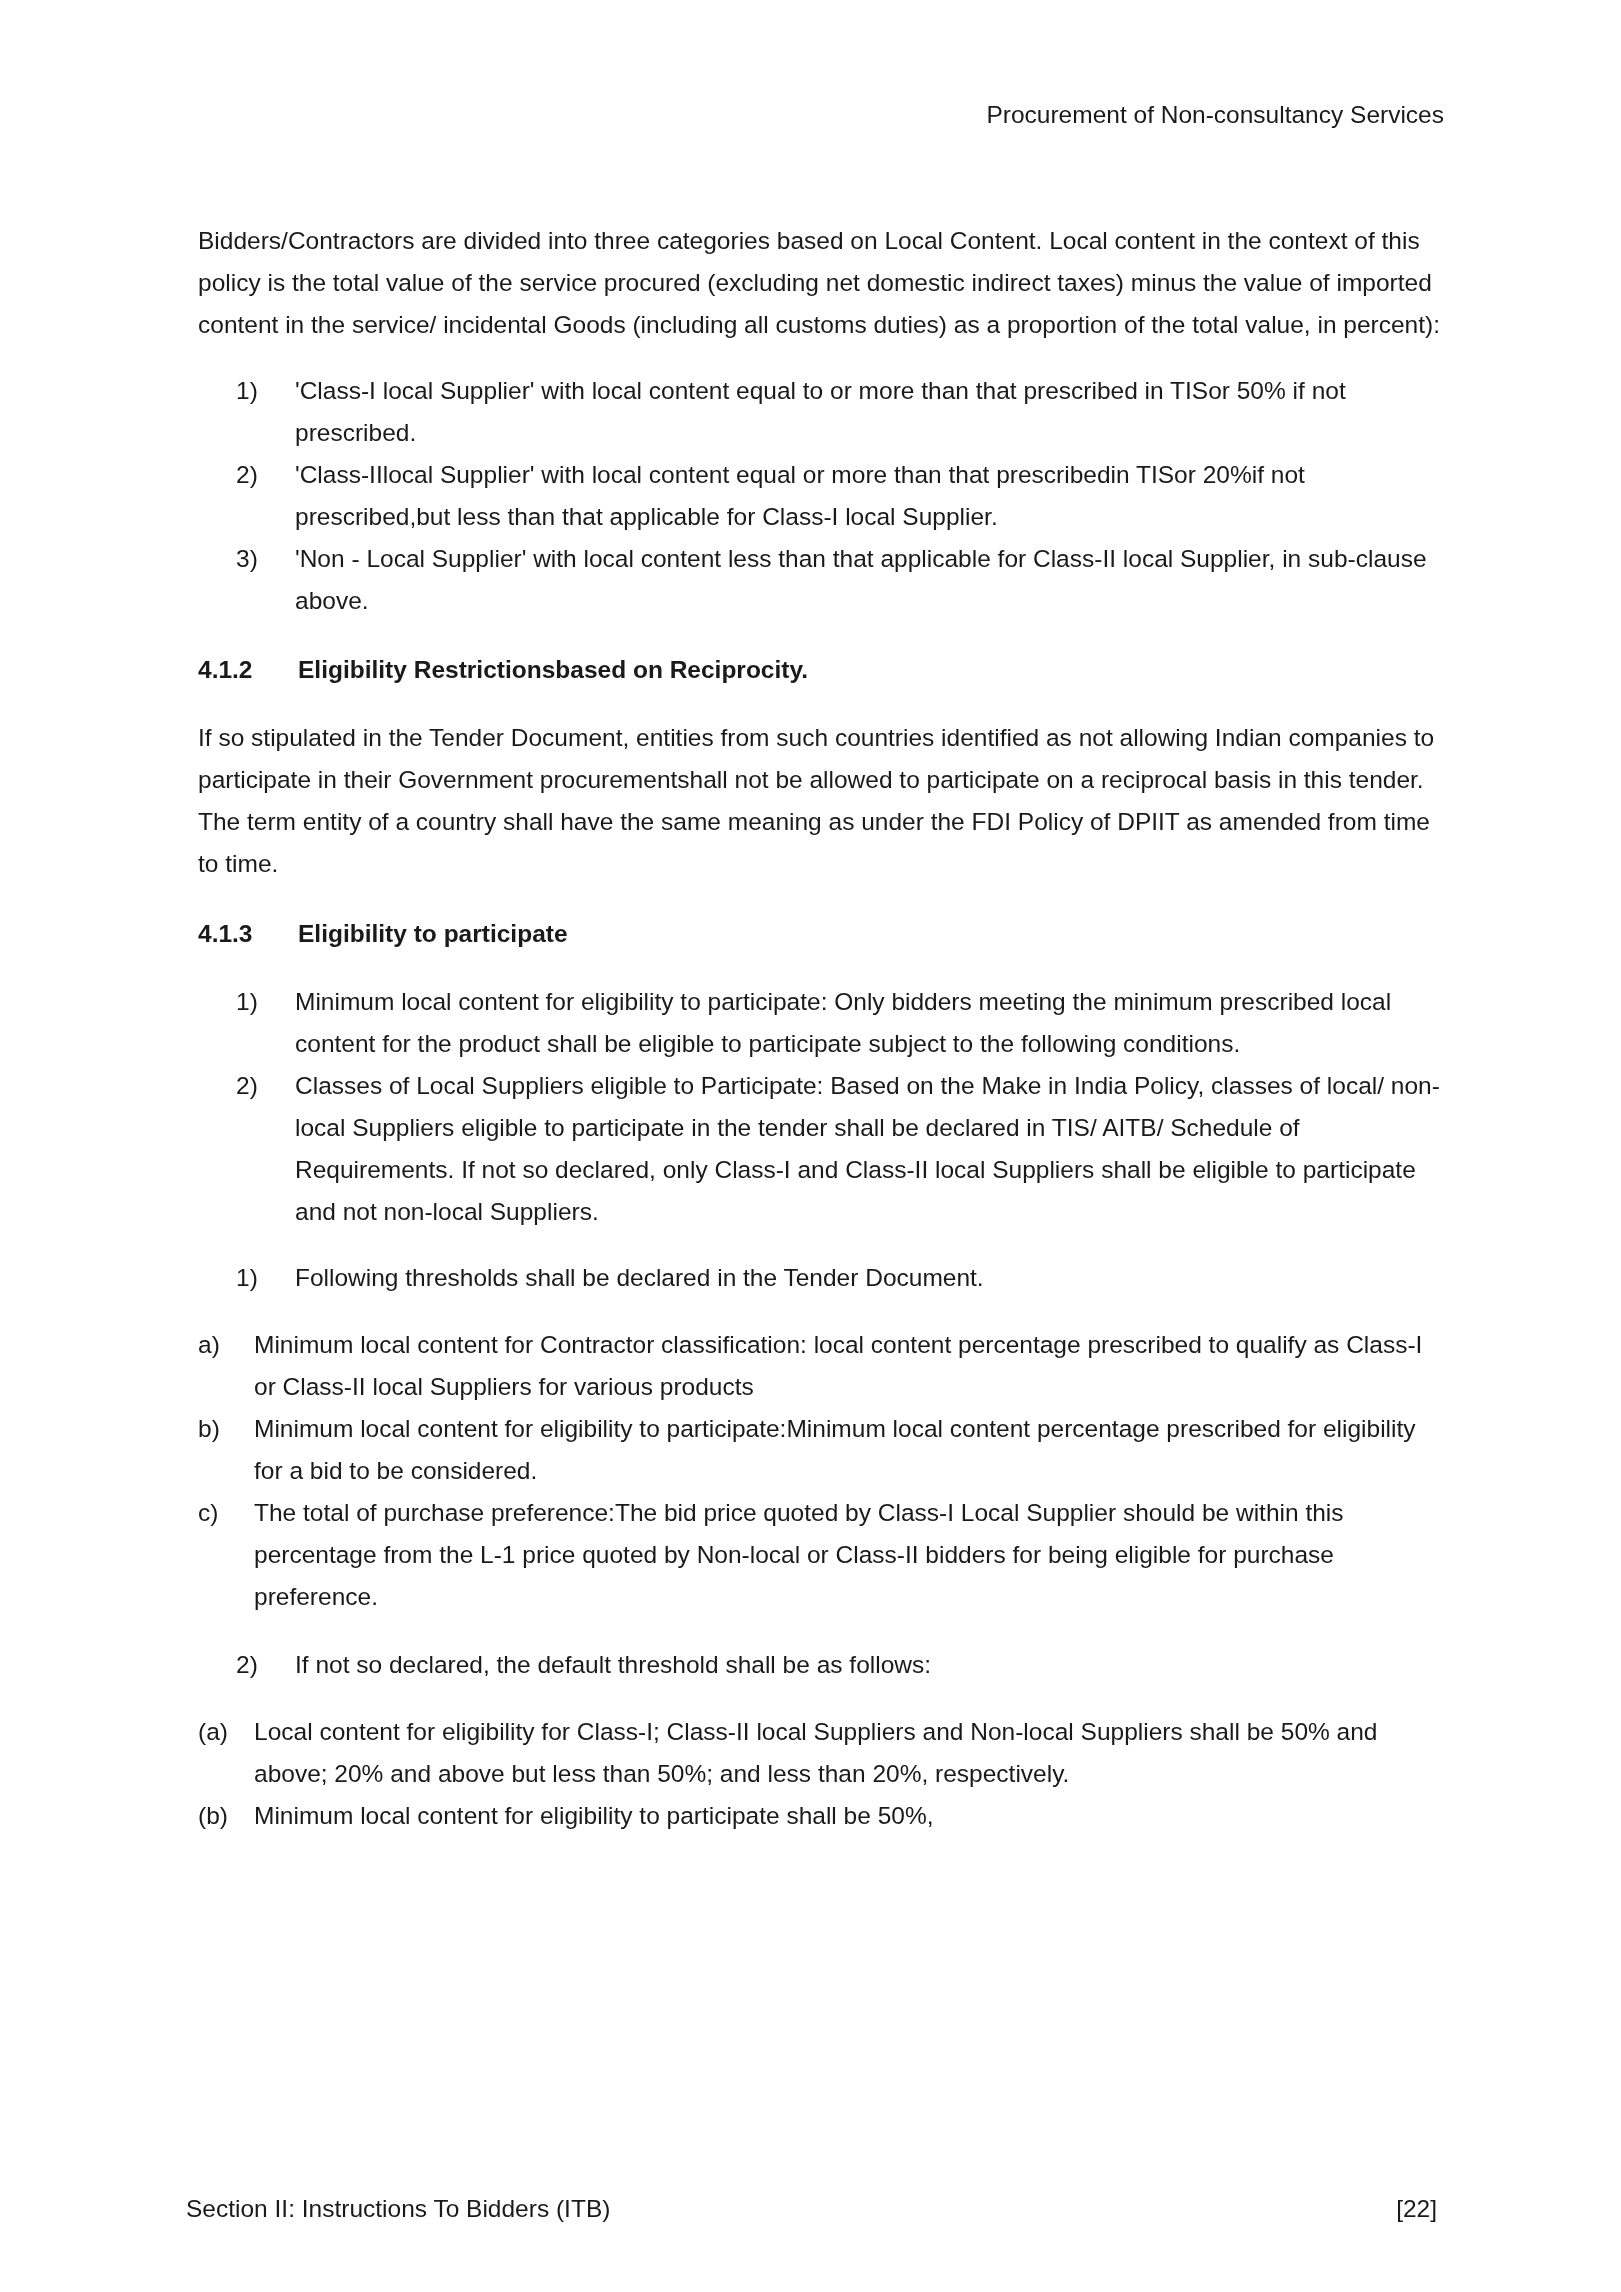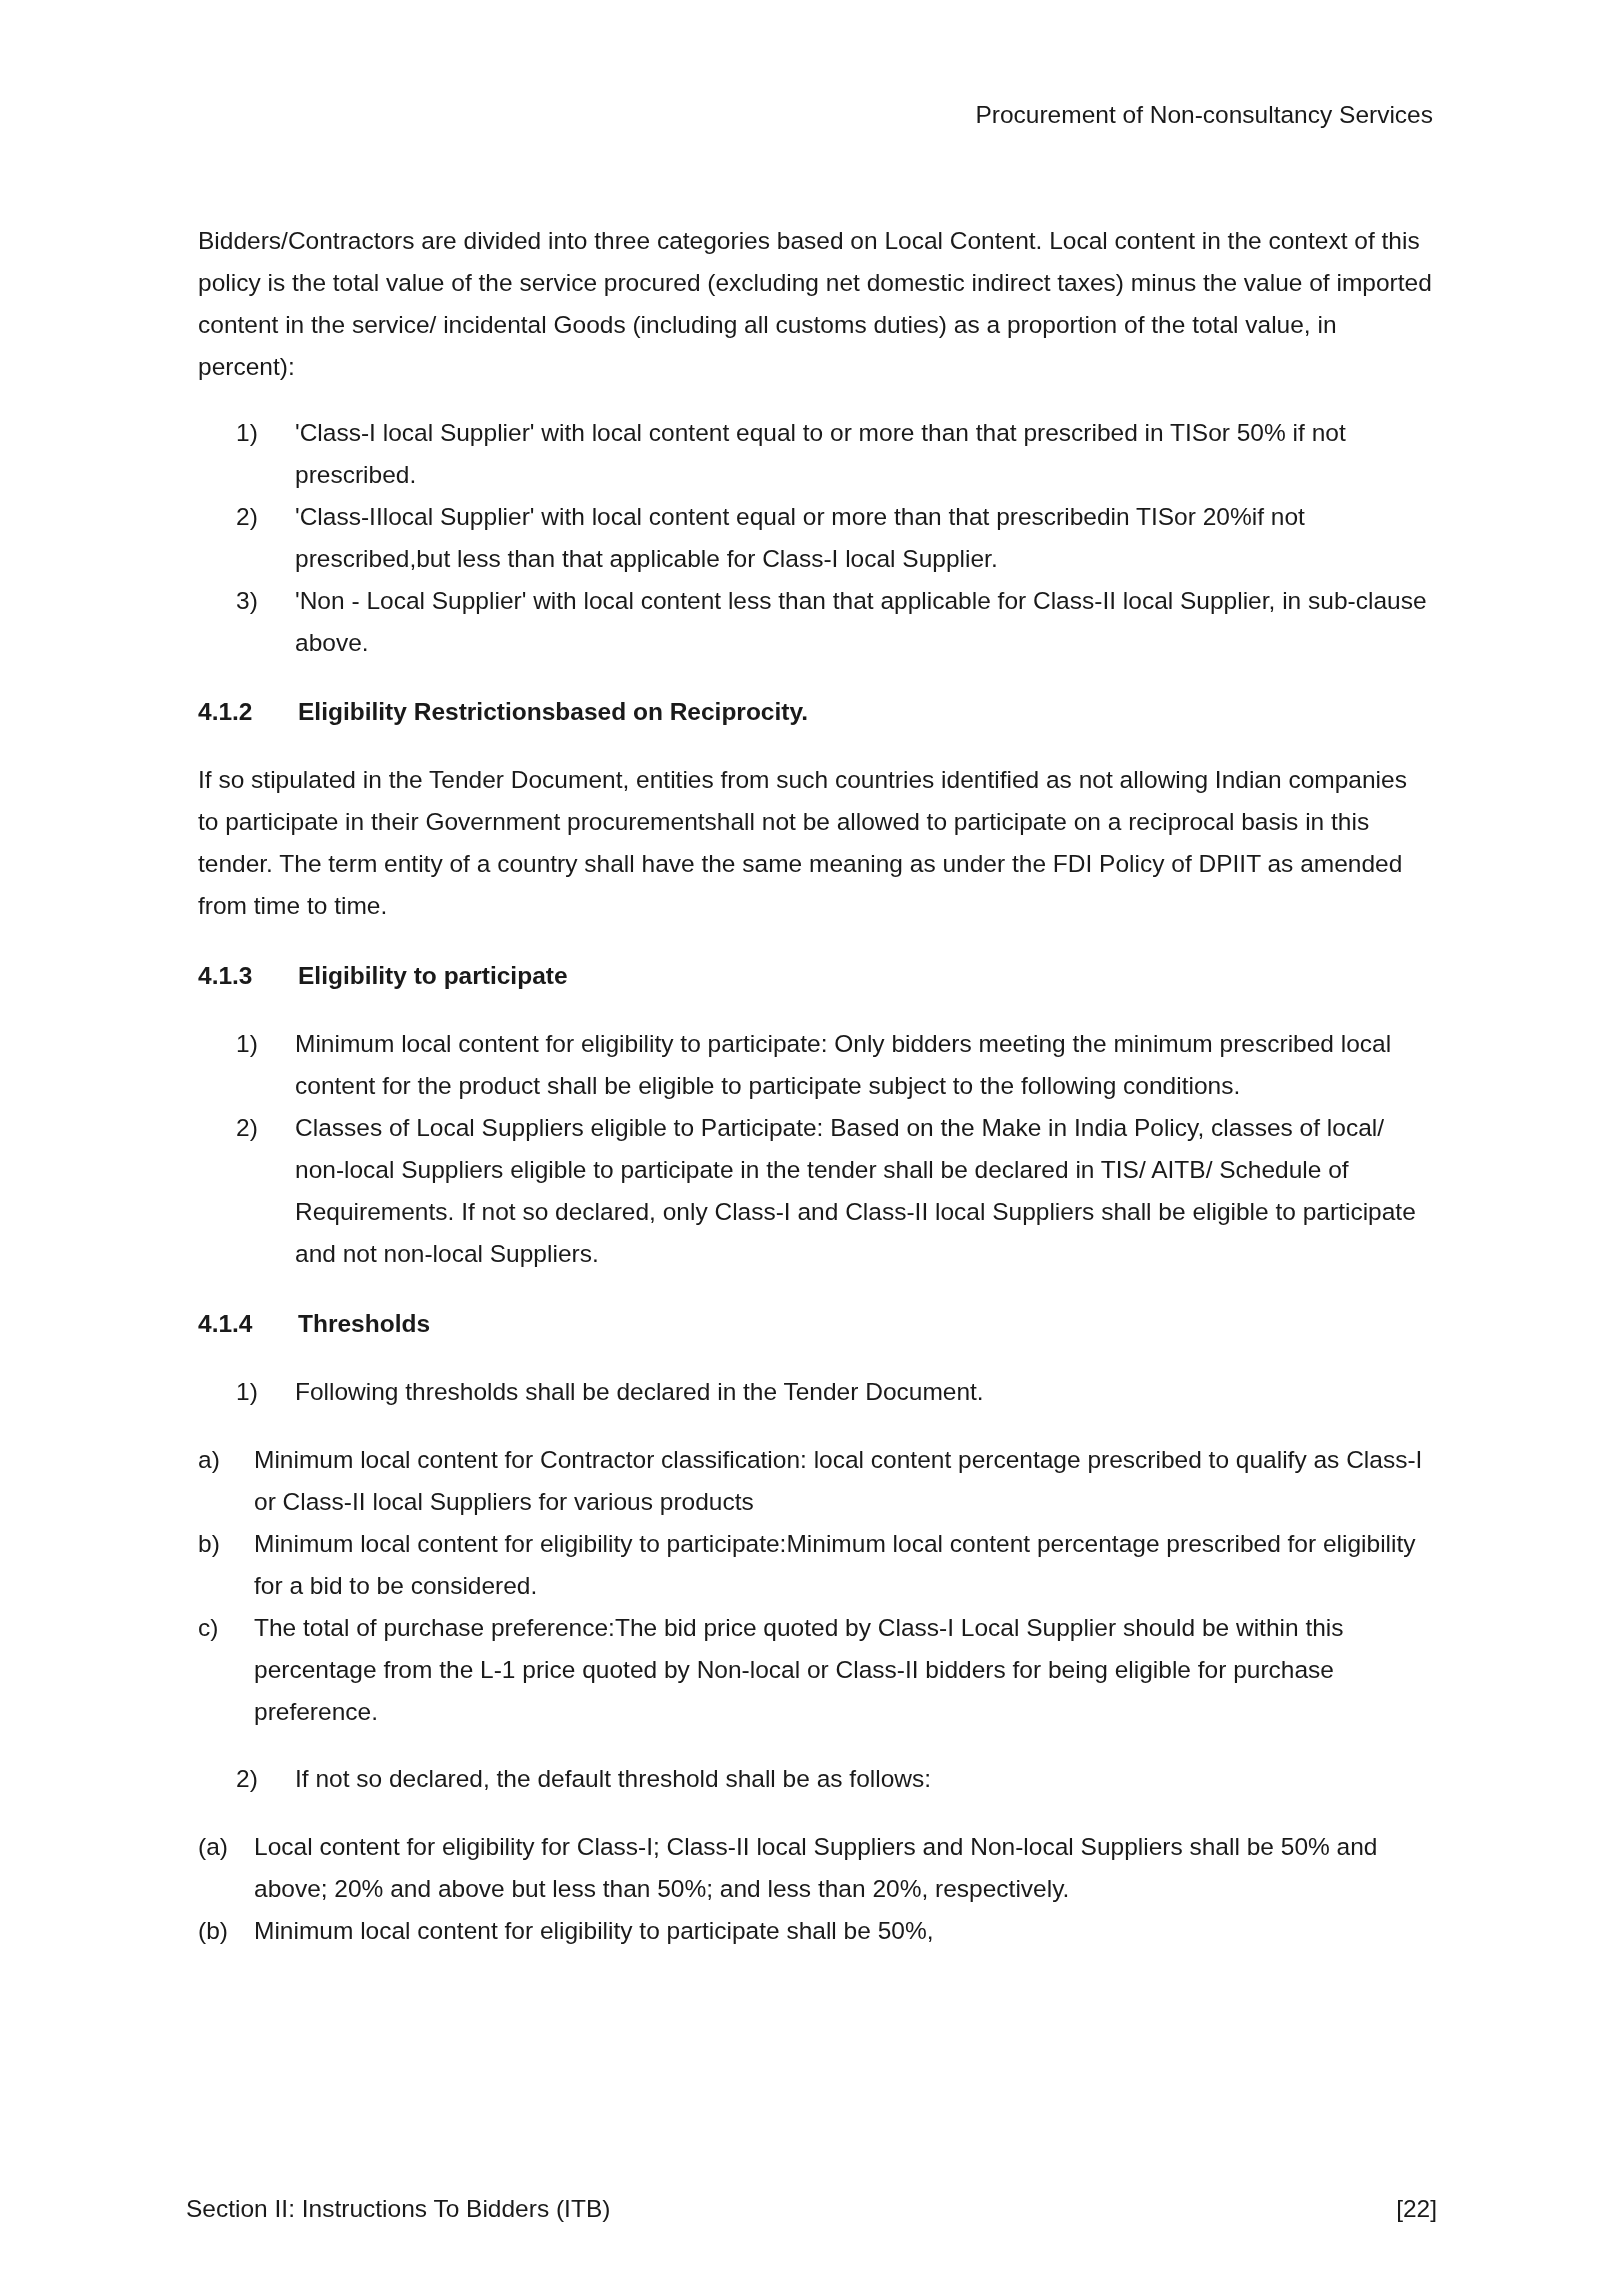--- a/index.html
+++ b/index.html
@@ -11,21 +11,21 @@
     margin: 0 auto;
     background: #ffffff;
     font-family: "Liberation Sans", "DejaVu Sans", sans-serif;
     font-size: 24.5px;
     line-height: 42px;
     color: #1a1a1a;
   }
   .content {
     position: absolute;
     left: 198px;
-    right: 188px;
+    right: 177px;
     top: 94px;
   }
   .header-line {
     text-align: right;
     margin-bottom: 84px;
   }
   .heading {
     display: flex;
     font-weight: bold;
     margin: 27.4px 0 26.5px 0;
@@ -92,24 +92,20 @@
       <div class="li">
           <span class="marker">1)</span>
           <span class="li-text"><span class="b">Minimum local content for eligibility to participate</span><span>: Only bidders meeting the minimum prescribed local content for the product shall be eligible to participate subject to the following conditions.</span></span>
         </div>
       <div class="li">
           <span class="marker">2)</span>
           <span class="li-text"><span class="b">Classes of Local Suppliers eligible to Participate:</span><span> Based on the Make in India Policy, classes of local/ non-local Suppliers eligible to participate in the tender shall be declared in TIS/ AITB/ Schedule of Requirements. If not so declared, only Class-I and Class-II local Suppliers shall be eligible to participate and not non-local Suppliers.</span></span>
         </div>
     </div>
 
-    <div class="heading">
-        <span class="h-num">4.1.4</span>
-        <span class="h-title">Thresholds</span>
-      </div>
 
     <div class="list lvl1">
       <div class="li">
           <span class="marker">1)</span>
           <span class="li-text">Following thresholds shall be declared in the Tender Document.</span>
         </div>
     </div>
 
     <div class="list tight lvl2">
       <div class="li">

